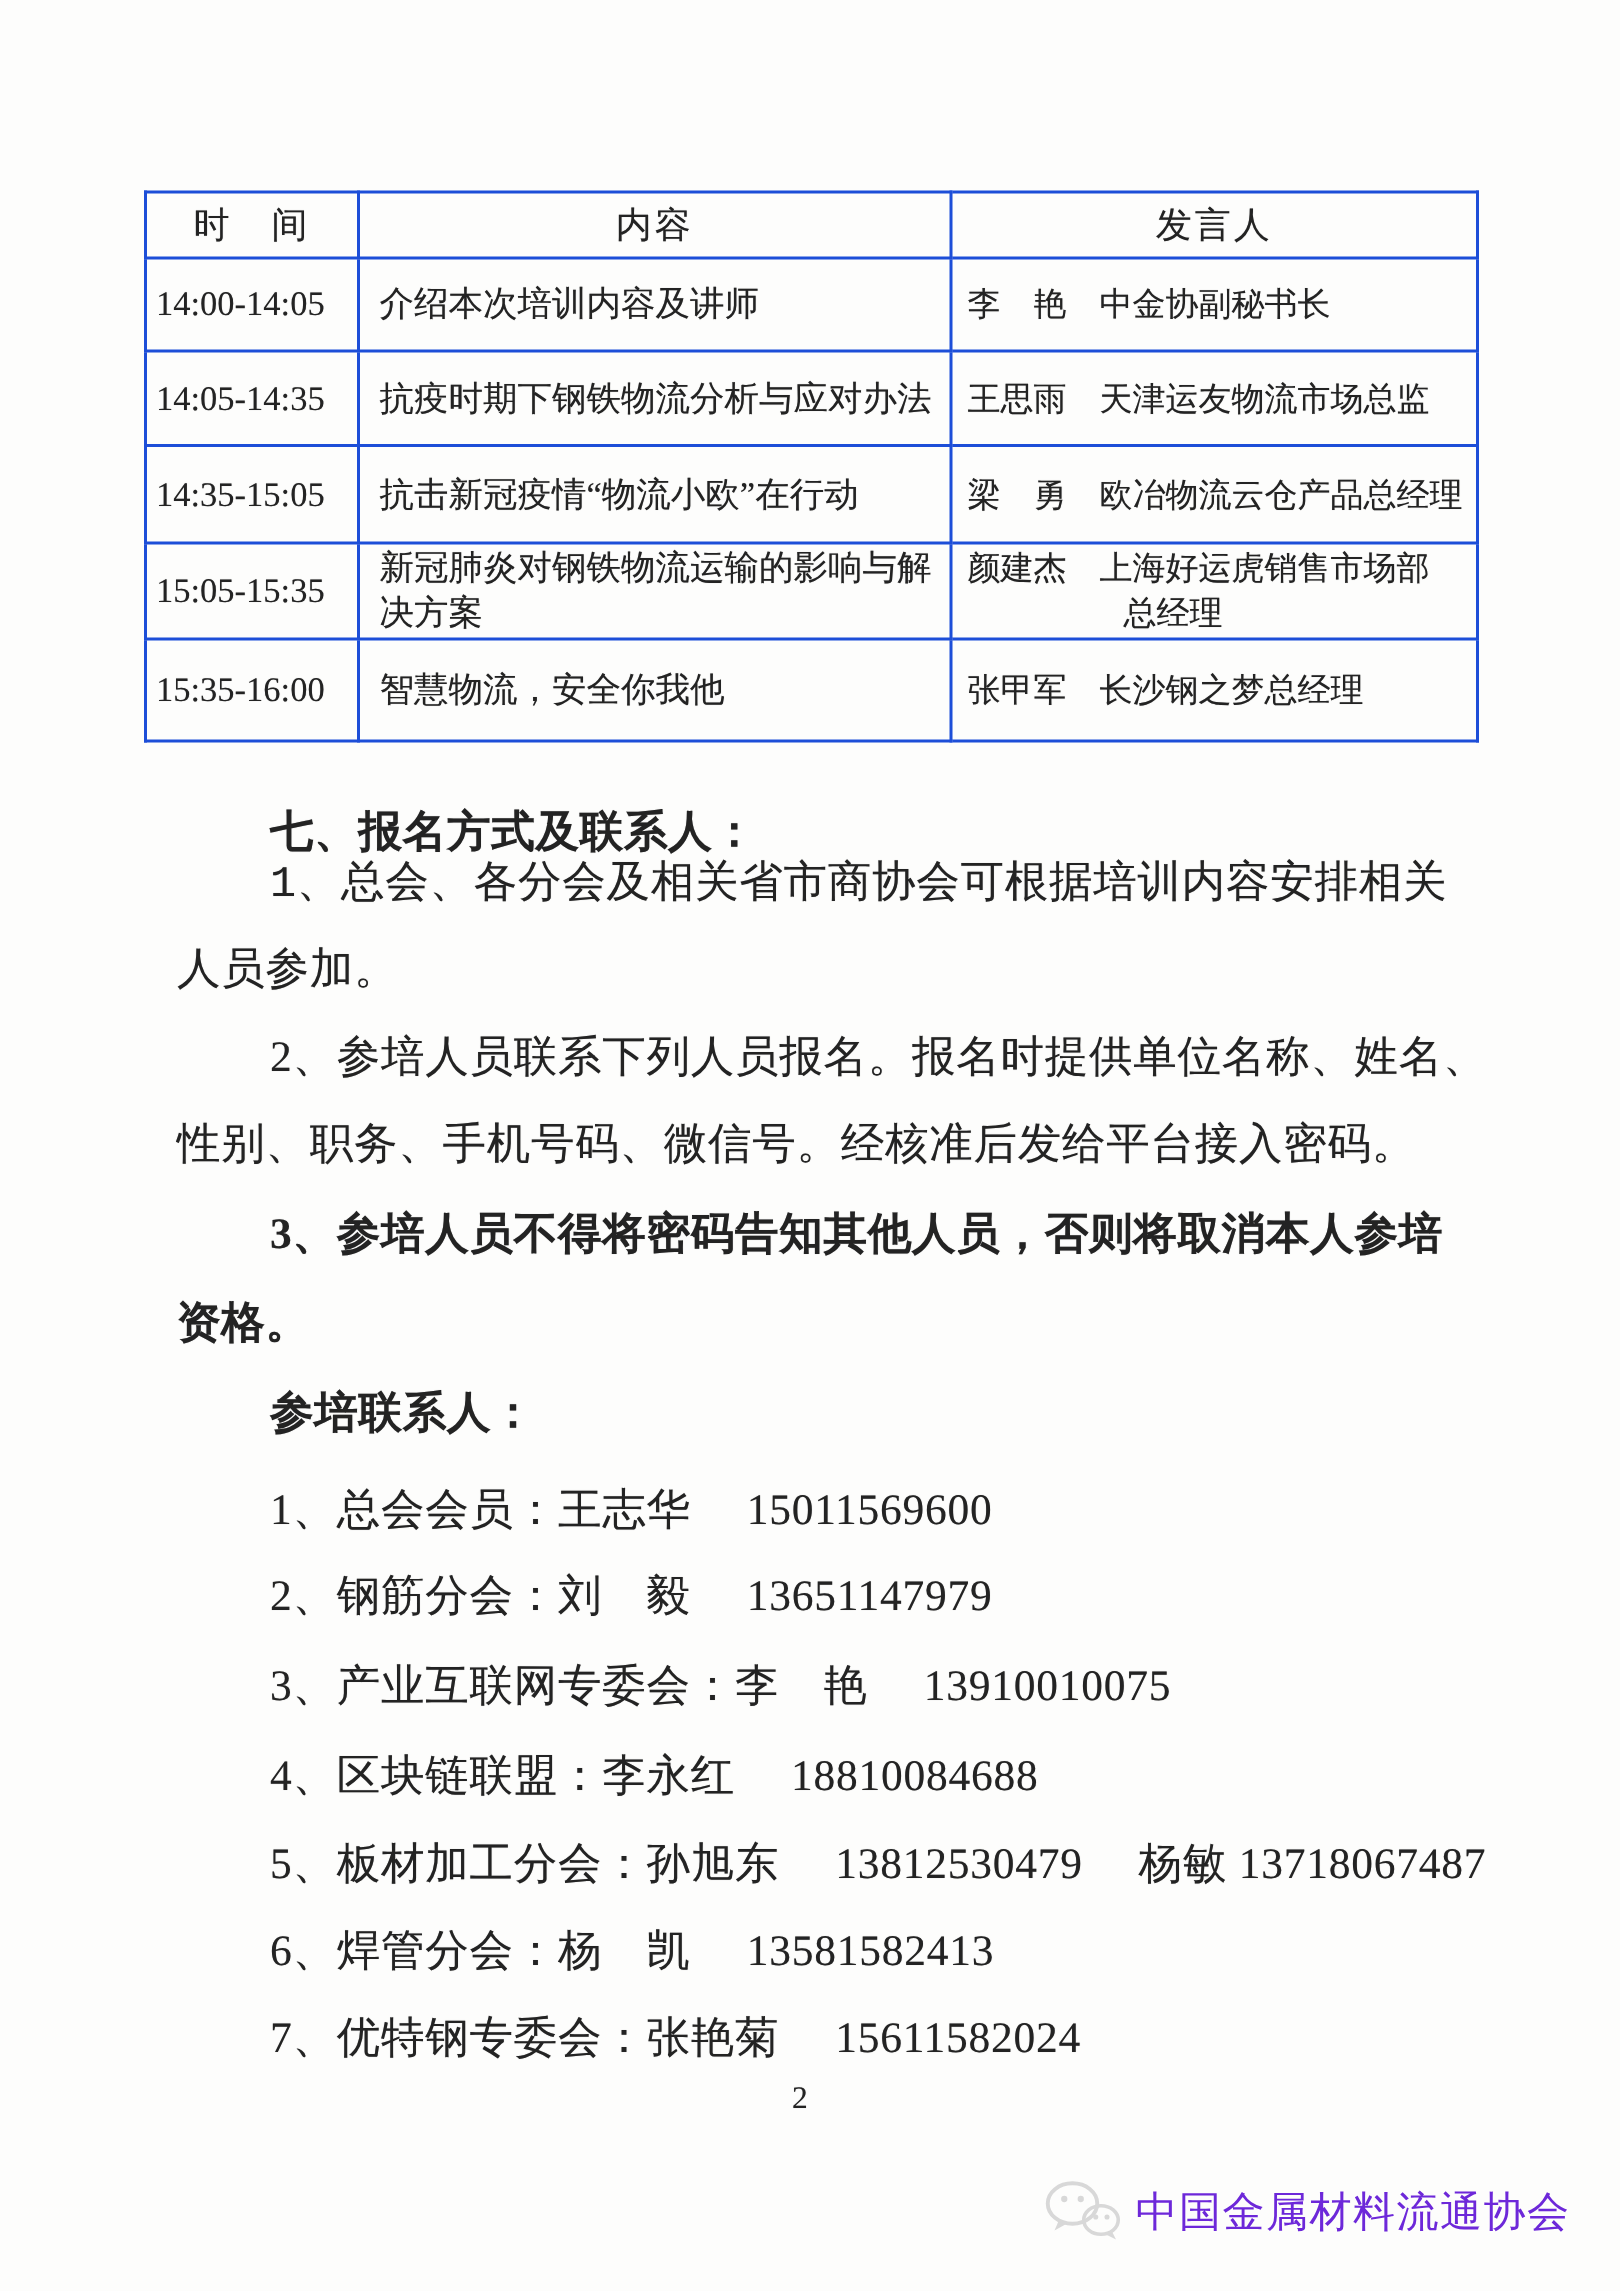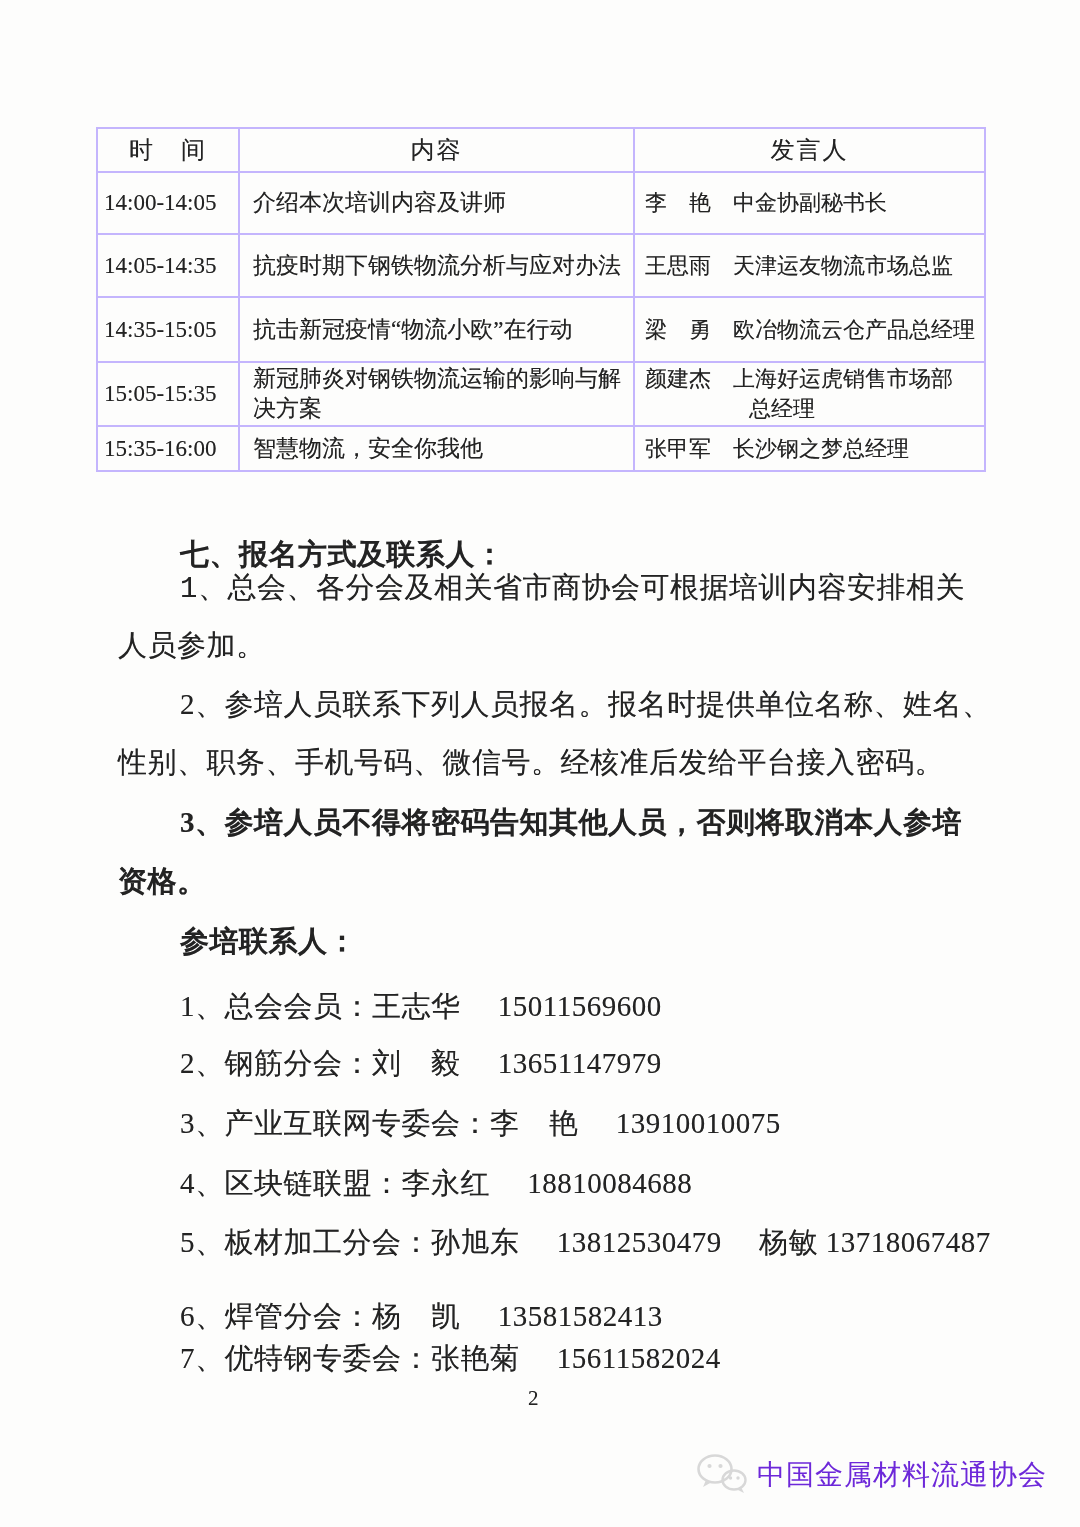--- a/index.html
+++ b/index.html
@@ -20,34 +20,34 @@
   table.schedule {
     position: absolute;
     left: 96px;
     top: 127px;
     width: 888px;
     border-collapse: collapse;
     table-layout: fixed;
     font-size: 23px;
   }
   table.schedule td, table.schedule th {
-    border: 2px solid #c4b5fd;
+    border: 2px solid #1d4ed8;
     font-weight: normal;
     vertical-align: middle;
     overflow: hidden;
   }
   col.c1 { width: 142px; }
   col.c2 { width: 395px; }
   col.c3 { width: 351px; }
   tr.hrow      { height: 44px; }
   tr.row-0     { height: 62px; }
   tr.row-1     { height: 63px; }
   tr.row-2     { height: 65px; margin-left: 44px; }
   tr.row-3     { height: 64px; }
-  tr.row-4     { height: 45px; }
+  tr.row-4     { height: 68px; }
   th.hcell { text-align: center; font-size: 24px; letter-spacing: 2px; }
   td.c-time    { padding-left: 6px;  font-size: 23px; white-space: nowrap; }
   td.c-content { padding-left: 13px; font-size: 23px; line-height: 30px; }
   td.c-speaker { padding-left: 10px; font-size: 22px; line-height: 30px; }
   .cell-line { white-space: nowrap; }
   tr.row-3 td.c-content, tr.row-3 td.c-speaker { vertical-align: middle; }
   .speaker-indent { padding-left: 104px; }
 
   
   .bline {
@@ -160,21 +160,21 @@
   <div class="bline bold" style="left:180px; top:803px;">3、参培人员不得将密码告知其他人员，否则将取消本人参培</div>
   <div class="bline bold" style="left:118px; top:862px;">资格。</div>
 
   <div class="bline bold" style="left:180px; top:922px;">参培联系人：</div>
 
   <div class="bline" style="left:180px; top:987px;">1、总会会员：王志华　 15011569600</div>
   <div class="bline" style="left:180px; top:1044px;">2、钢筋分会：刘　毅　 13651147979</div>
   <div class="bline" style="left:180px; top:1104px;">3、产业互联网专委会：李　艳　 13910010075</div>
   <div class="bline" style="left:180px; top:1164px;">4、区块链联盟：李永红　 18810084688</div>
   <div class="bline" style="left:180px; top:1223px;text-align:center;">5、板材加工分会：孙旭东　 13812530479 　杨敏 13718067487</div>
-  <div class="bline" style="left:180px; top:1281px;margin-top:16px;">6、焊管分会：杨　凯　 13581582413</div>
+  <div class="bline" style="left:180px; top:1281px;">6、焊管分会：杨　凯　 13581582413</div>
   <div class="bline" style="left:180px; top:1339px;">7、优特钢专委会：张艳菊　 15611582024</div>
 
   <div class="page-num">2</div>
 
   <div class="watermark">
     <span>
       <svg width="52" height="44" viewBox="0 0 52 44">
         <ellipse cx="19" cy="16" rx="16.5" ry="13.5" fill="none" stroke="#d8d8d8" stroke-width="2.6"></ellipse>
         <path d="M10 27 L7 34 L16 29 Z" fill="#d8d8d8"></path>
         <circle cx="13.5" cy="13" r="2.1" fill="#d8d8d8"></circle>

